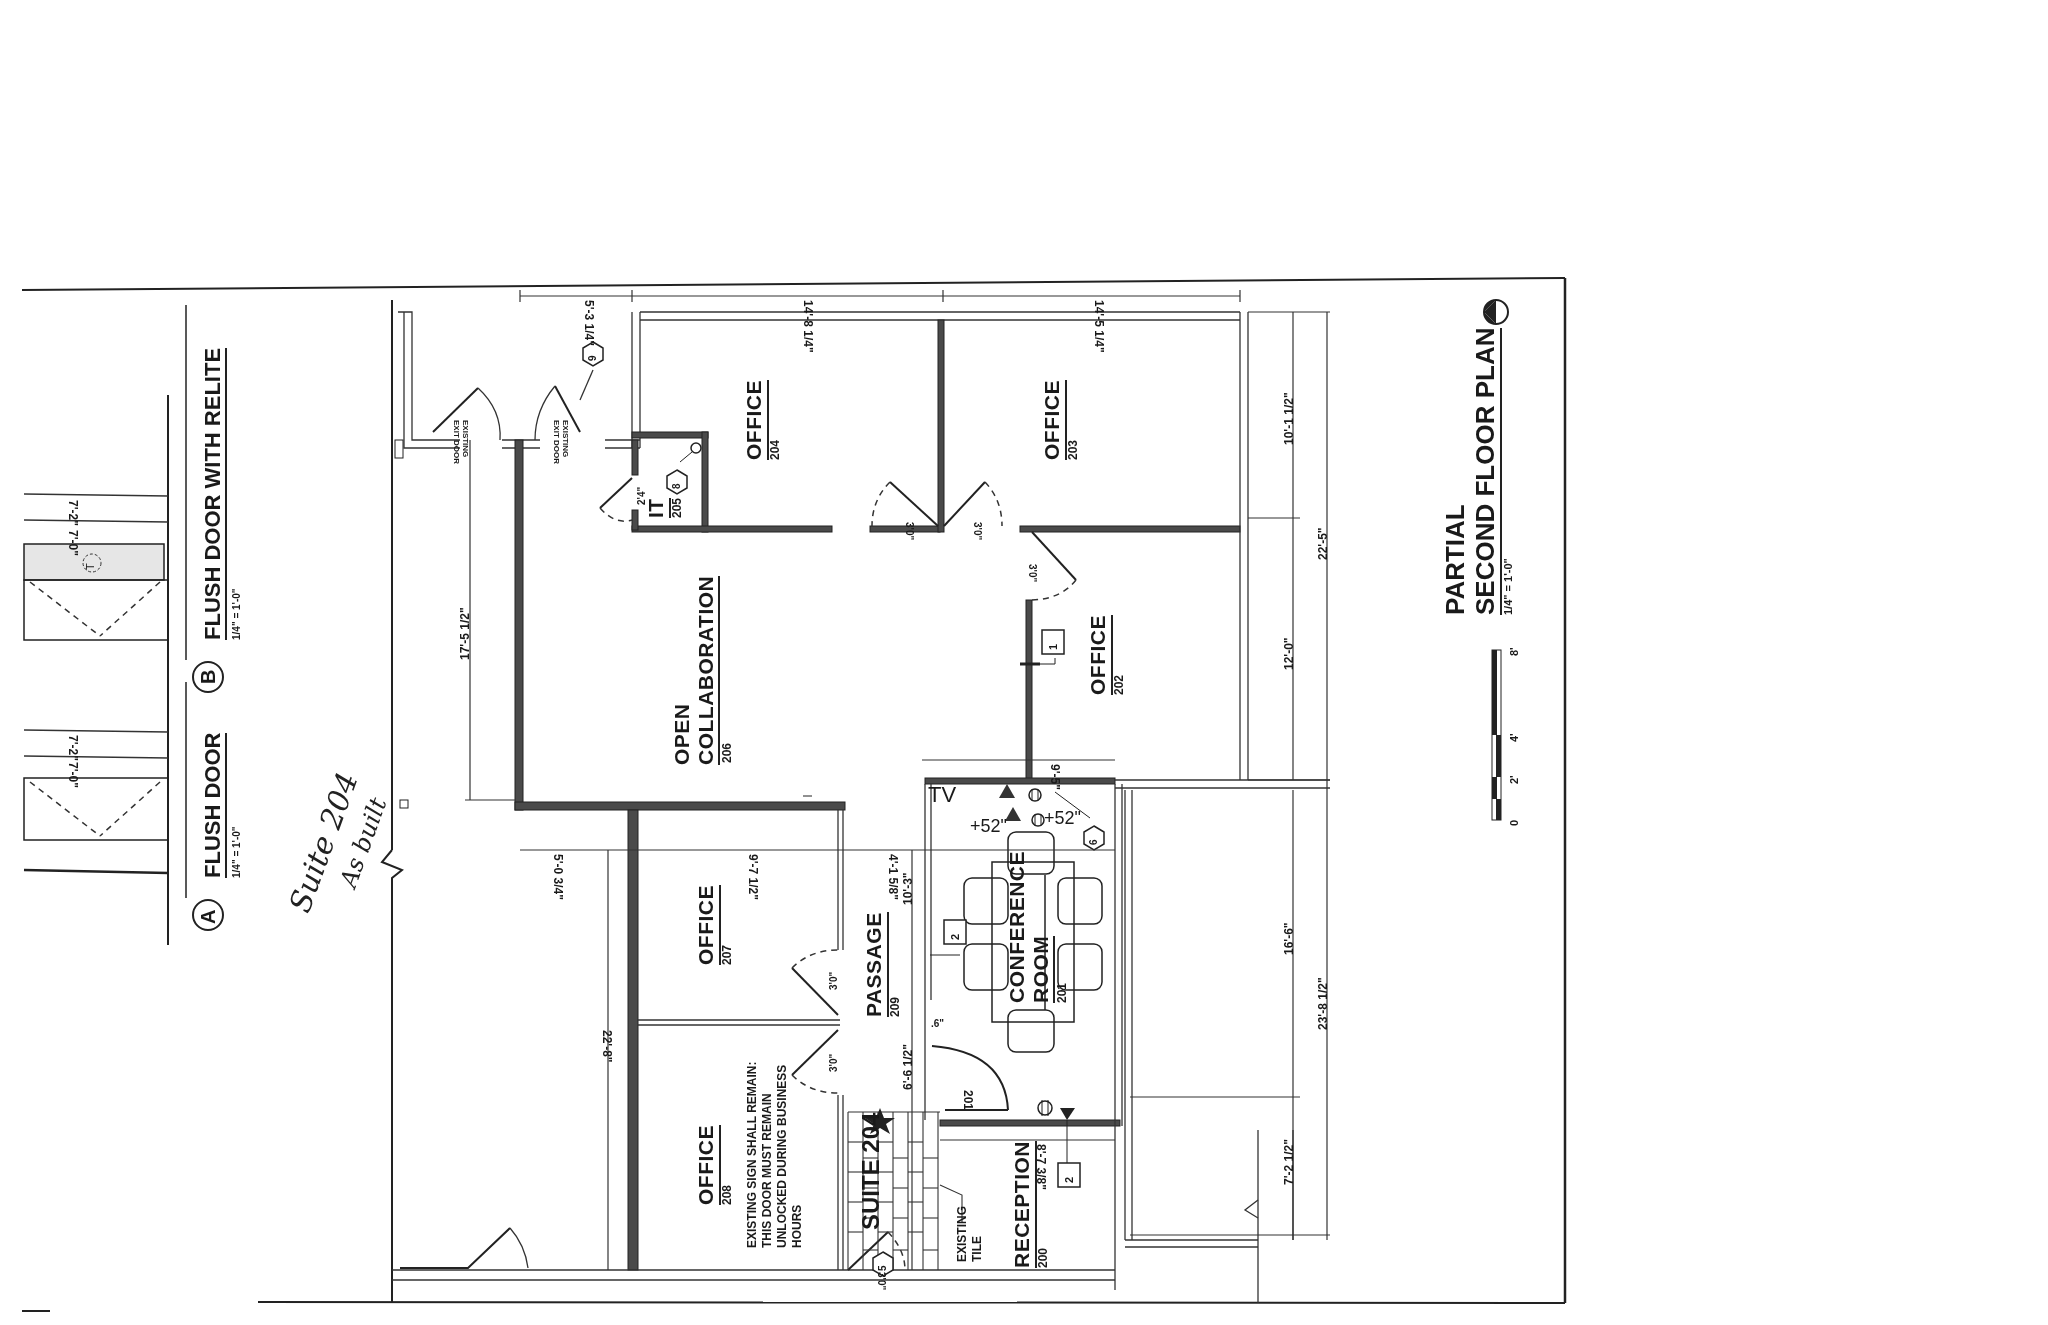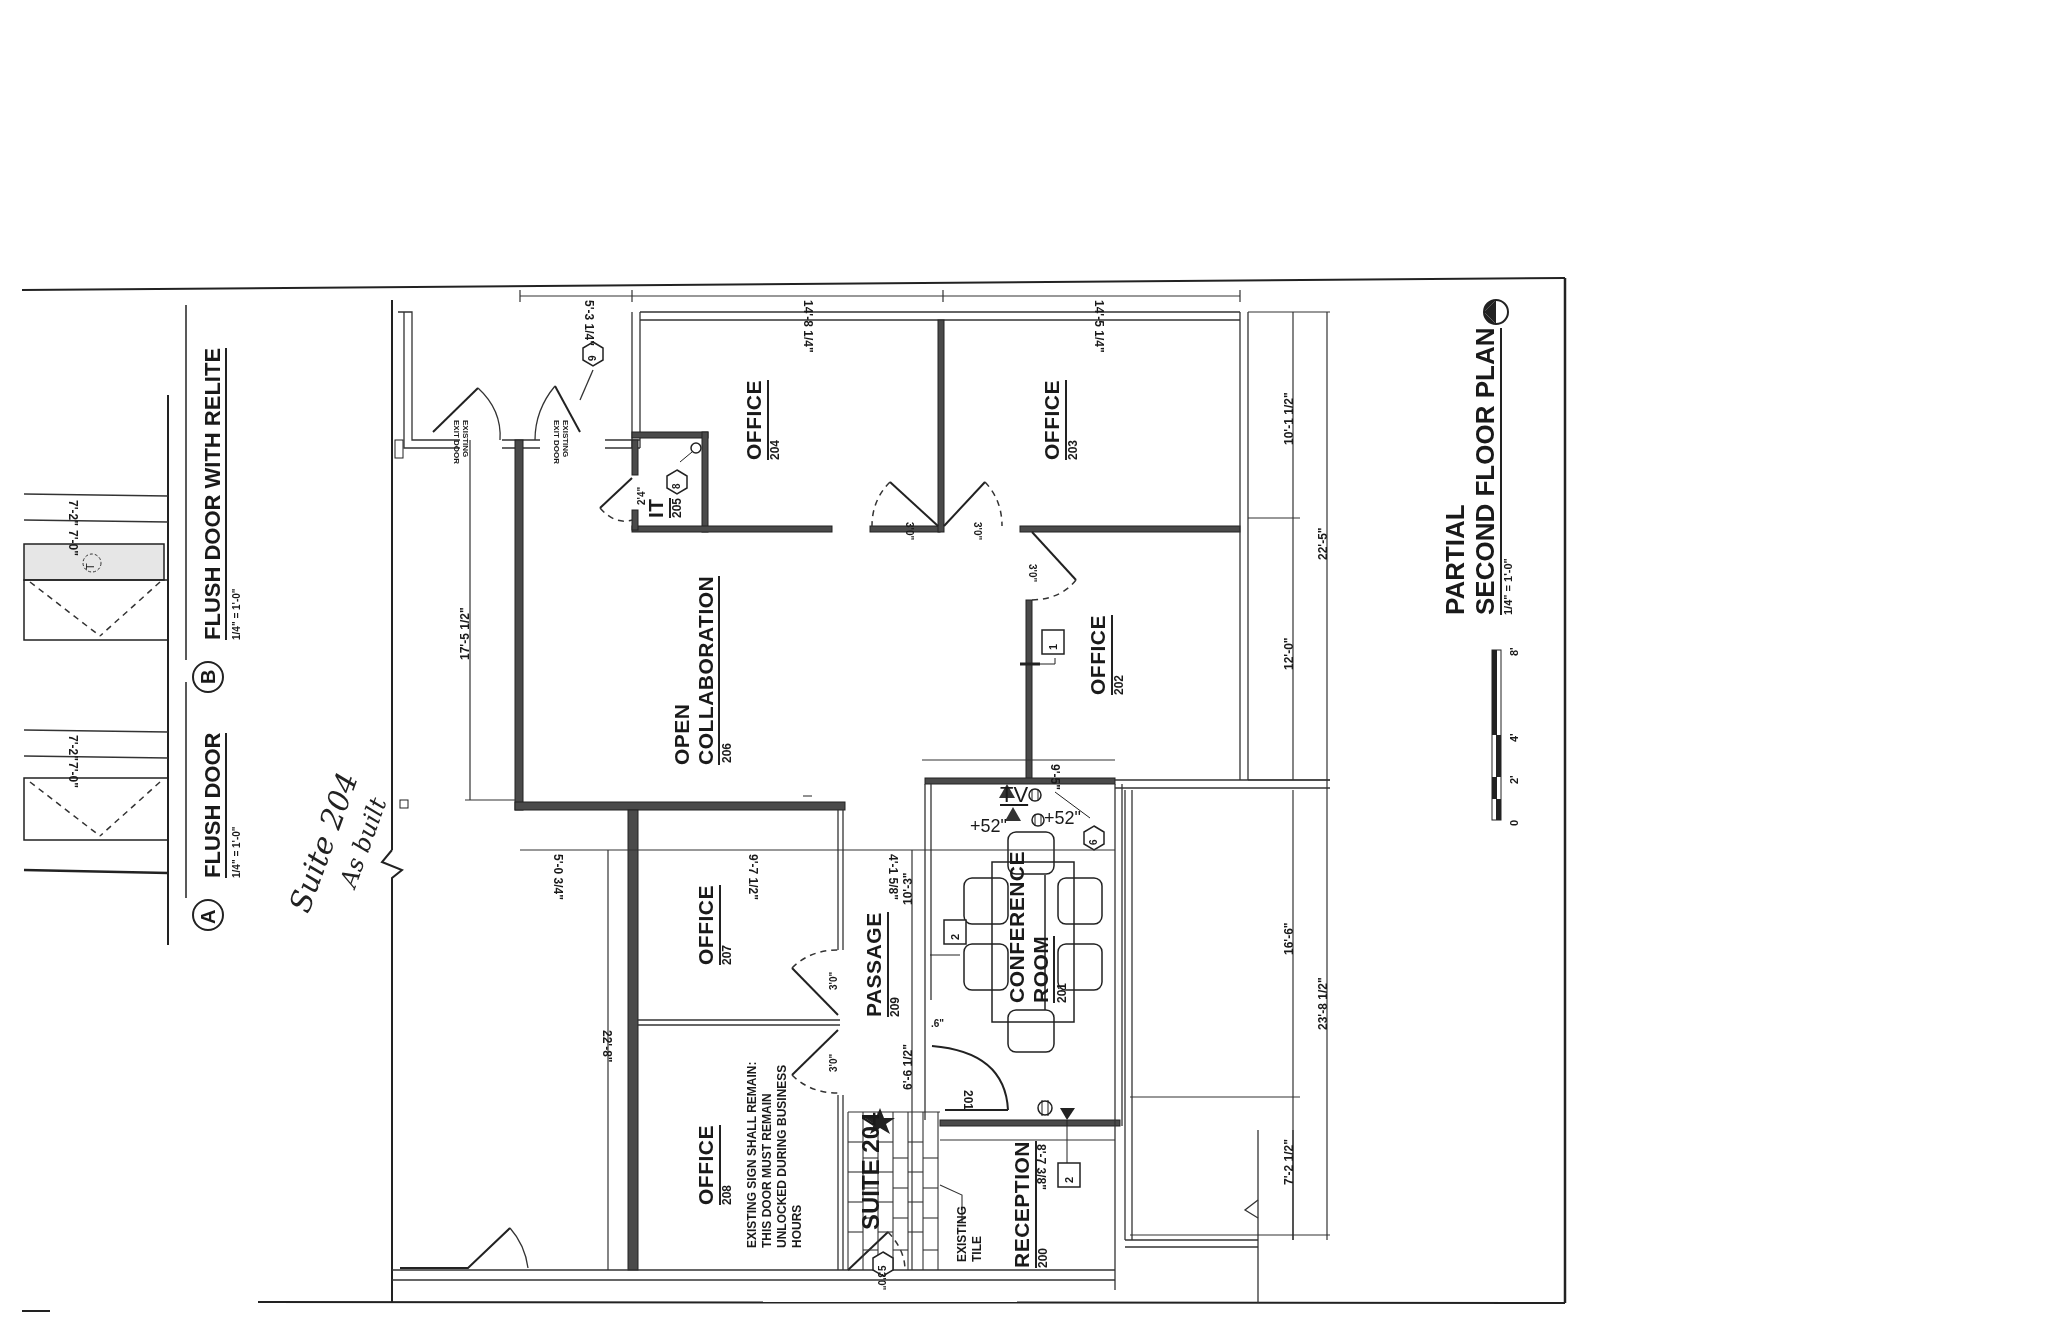--- a/index.html
+++ b/index.html
@@ -386,21 +386,21 @@
   <div>TILE</div>
 </div>
 <div class="lbl rot180" style="left:470px;top:420px;font-size:8px;font-weight:700;line-height:9px;">
   <div>EXISTING</div>
   <div>EXIT DOOR</div>
 </div>
 <div class="lbl rot180" style="left:570px;top:420px;font-size:8px;font-weight:700;line-height:9px;">
   <div>EXISTING</div>
   <div>EXIT DOOR</div>
 </div>
-<div class="lbl tv" style="left:1000px;top:782px;text-decoration:underline;">TV</div>
+<div class="lbl tv" style="left:928px;top:782px;">TV</div>
 <div class="lbl plus" style="left:970px;top:816px;">+52"</div>
 <div class="lbl plus" style="left:1044px;top:808px;">+52"</div>
 
 <div class="lbl rot" style="left:1047px;top:650px;font-size:11px;font-weight:700;">1</div>
 <div class="lbl rot" style="left:949px;top:940px;font-size:11px;font-weight:700;">2</div>
 <div class="lbl rot" style="left:1063px;top:1183px;font-size:11px;font-weight:700;">2</div>
 <div class="lbl rot" style="left:877px;top:1271px;font-size:10px;font-weight:700;">5</div>
 <div class="lbl rot" style="left:1088px;top:845px;font-size:10px;font-weight:700;">6</div>
 <div class="lbl rot" style="left:671px;top:489px;font-size:10px;font-weight:700;">8</div>
 <div class="lbl rot" style="left:587px;top:361px;font-size:10px;font-weight:700;">9</div>

